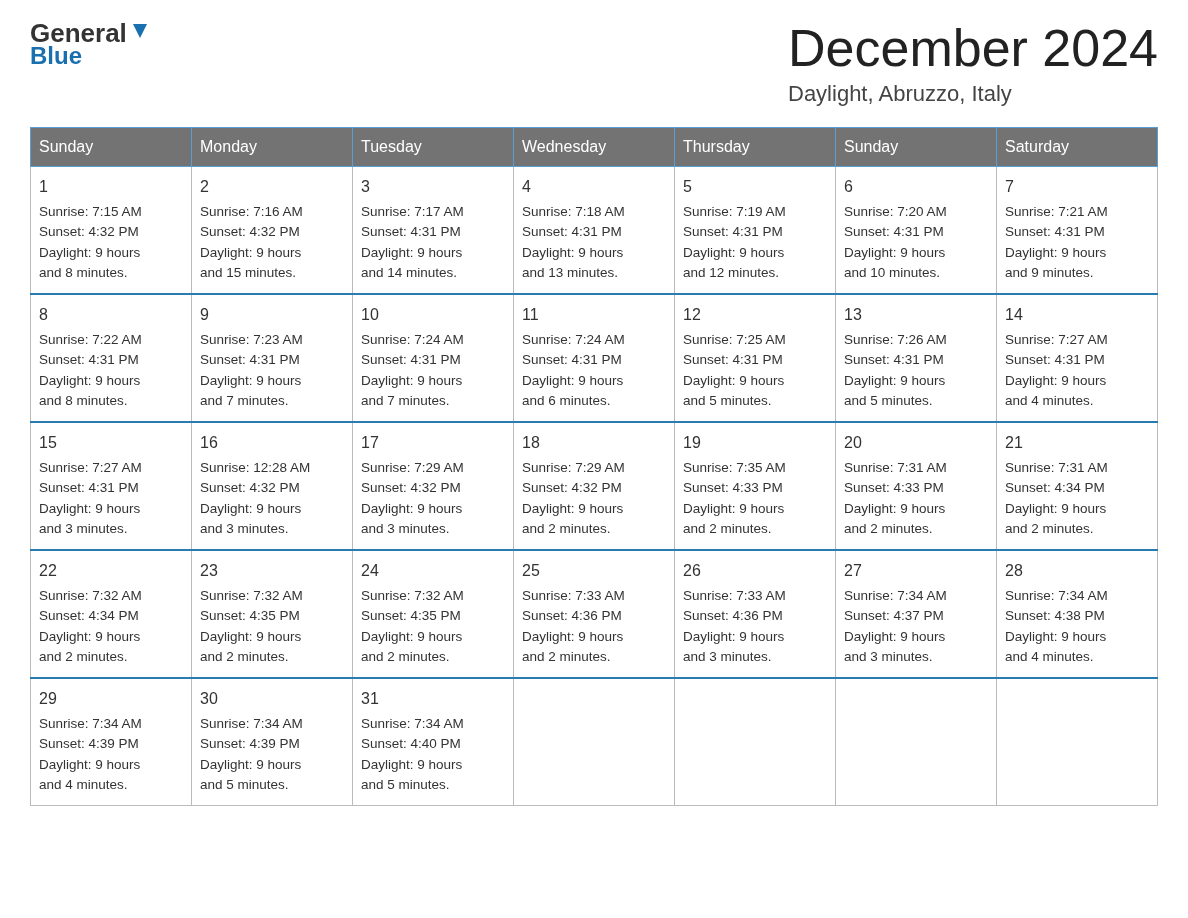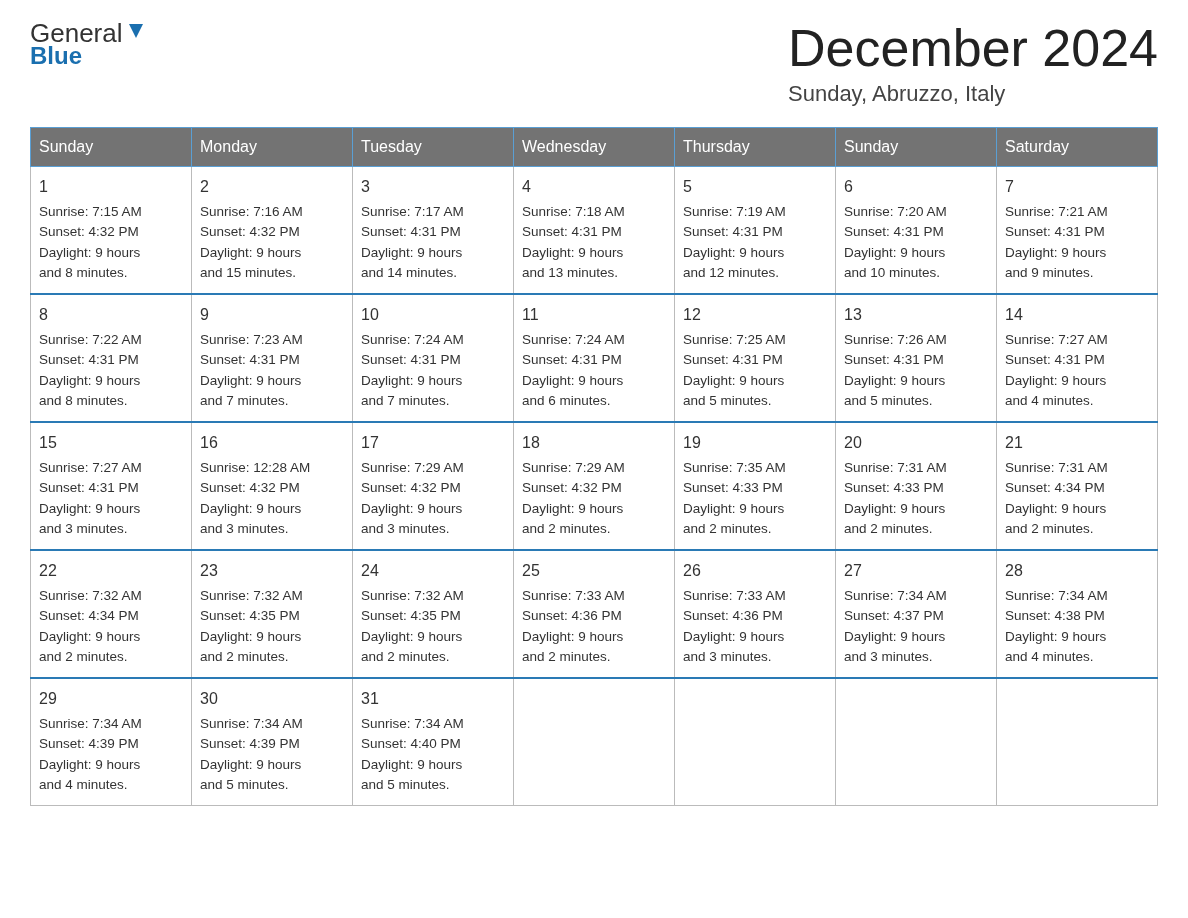--- a/index.html
+++ b/index.html
@@ -17,21 +17,21 @@
       margin-bottom: 20px;
     }
     .logo {
       display: flex;
       flex-direction: column;
       align-items: flex-start;
     }
     .logo-text {
       font-size: 26px;
       color: #333;
-      font-weight: normal;
+      font-weight: bold;
       line-height: 1;
     }
     .logo-blue-line {
       color: #1a6faf;
       font-size: 24px;
       font-weight: bold;
       margin-top: -4px;
     }
     .title-block {
     }
@@ -91,21 +91,21 @@
     <div style="display:flex; align-items:center;">
       <span class="logo-text">General</span>
       <svg width="22" height="22" viewBox="0 0 22 22" style="margin-left:2px; margin-top:-4px;">
         <polygon points="4,4 18,4 11,18" fill="#1a6faf"></polygon>
       </svg>
     </div>
     <div class="logo-blue-line">Blue</div>
   </div>
   <div class="title-block">
     <h1>December 2024</h1>
-    <h2>Sunday, Abruzzo, Italy</h2>
+    <h2>Daylight, Abruzzo, Italy</h2>
   </div>
 </div>
 
 <table class="calendar">
   <thead>
     <tr>
     <th>Sunday</th>
         <th>Monday</th>
         <th>Tuesday</th>
         <th>Wednesday</th>

